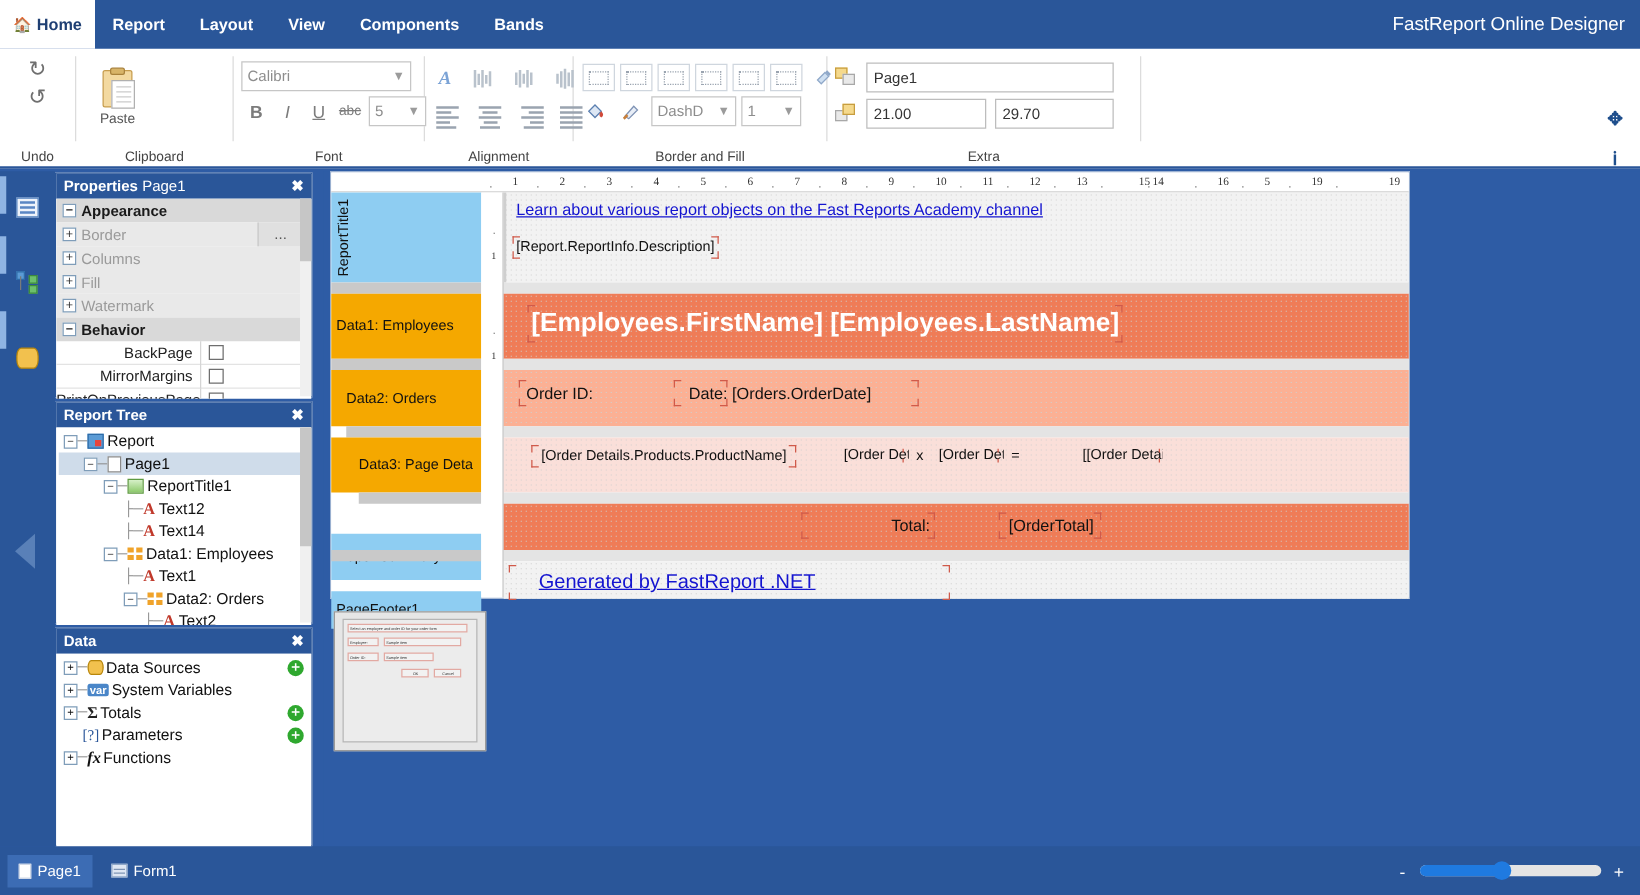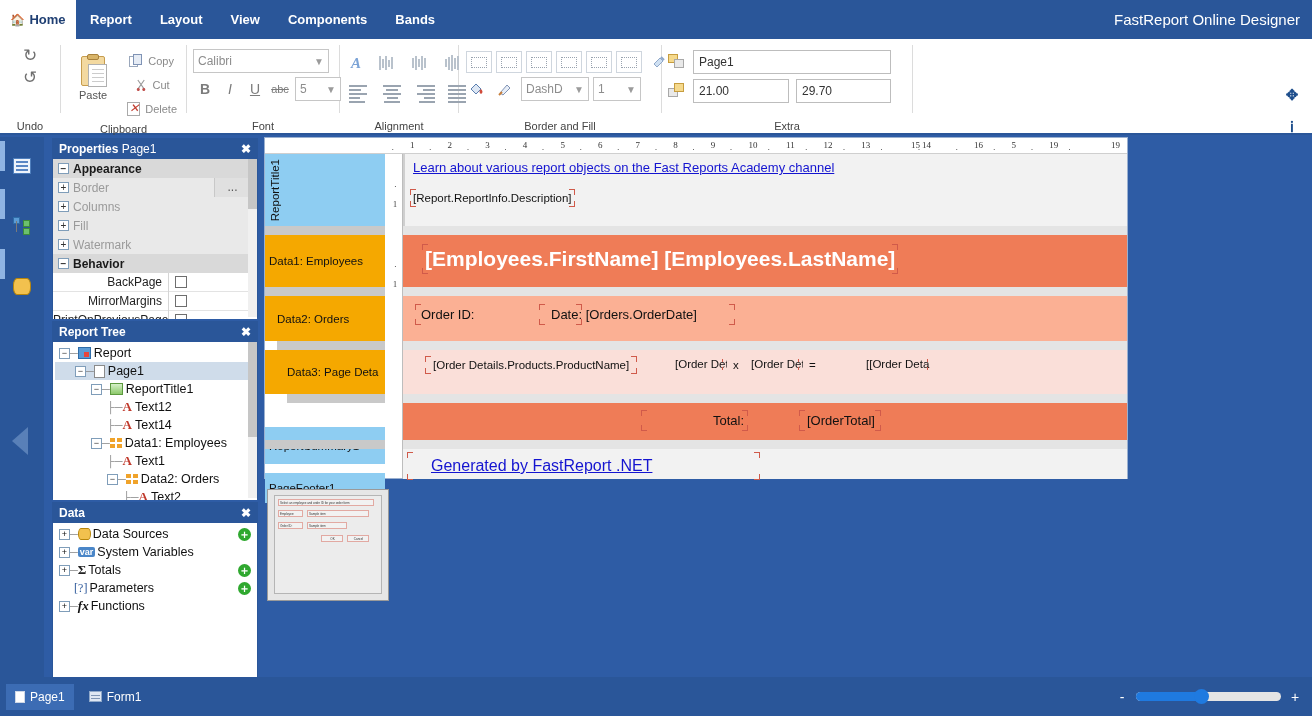--- a/index.html
+++ b/index.html
@@ -129,21 +129,21 @@
   .ico-tree b{position:absolute;width:7px;height:7px;}
   .ico-tree b.n1{left:0;top:0;background:#5b9bd5;border:1px solid #2e6ca8;}
   .ico-tree b.n2{left:10px;top:3px;background:#6cc06c;border:1px solid #3c8a3c;}
   .ico-tree b.n3{left:10px;top:11px;background:#6cc06c;border:1px solid #3c8a3c;}
   .ico-tree i{position:absolute;left:3px;top:4px;width:1px;height:11px;background:#7a7a7a;}
   .ico-db { width:18px;height:17px;background:#f2c14e;border:1px solid #b8860b;border-radius:4px/7px;}
   .rail-collapse { position:absolute; left:12px; top:290px; width:0;height:0;
     border-top:14px solid transparent;border-bottom:14px solid transparent;border-right:16px solid #5980b8;}
 
   
-  .lpanel { position:absolute; left:52px; background:#ffffff; border:1px solid #2a5699;}
+  .lpanel { position:absolute; left:44px; background:#ffffff; border:1px solid #2a5699;}
   .ptitle {
     height:20px; background:#2a5699; color:#fff; font-size:12px; font-weight:bold;
     display:flex; align-items:center; padding:0 6px; justify-content:space-between;
   }
   .ptitle .sub { font-weight:normal; }
   .ptitle .x { font-size:12px; cursor:default; }
   .pbody { overflow:hidden; position:relative; background:#fff; }
 
   
   .prow { display:flex; align-items:center; height:19px; font-size:12px; }
@@ -299,45 +299,20 @@
 
     <div class="rgroup" style="width:125px;">
       <div class="rgroup-body" style="gap:4px;">
         <div class="tbtn big">
           <span class="paste-ico">
             <span class="paste-board"></span>
               <span class="paste-clip"></span>
               <span class="paste-paper"></span>
           </span>
           <span class="clip-lbl">Paste</span>
-        </div>
-        <div class="icol" style="margin-top:4px;">
-          <div class="tbtn sm">
-            <span class="mini-ico">
-                <i class="copy-a"></i>
-                <i class="copy-b"></i>
-              </span>
-            <span>Copy</span>
-          </div>
-          <div class="tbtn sm">
-            <span class="mini-ico">
-              <svg class="cut-s" viewBox="0 0 12 13">
-                  <path d="M2 1 L9 11 M9 1 L2 11" stroke="#9a9a9a" fill="none" stroke-width="1.2"></path>
-                  <circle cx="2.5" cy="11.5" r="1.6" fill="#c0504d"></circle>
-                  <circle cx="8.5" cy="11.5" r="1.6" fill="#c0504d"></circle>
-                </svg>
-            </span>
-            <span>Cut</span>
-          </div>
-          <div class="tbtn sm">
-            <span class="mini-ico">
-                <i class="del-x"></i>
-              </span>
-            <span>Delete</span>
-          </div>
         </div>
       </div>
       <div class="rgroup-label">Clipboard</div>
     </div>
     <div class="rsep"></div>
 
     <div class="rgroup" style="width:152px;">
       <div class="rgroup-body" style="flex-direction:column; gap:4px; padding-top:6px;">
         <div class="sel-box fontname">
           <span>Calibri</span>

